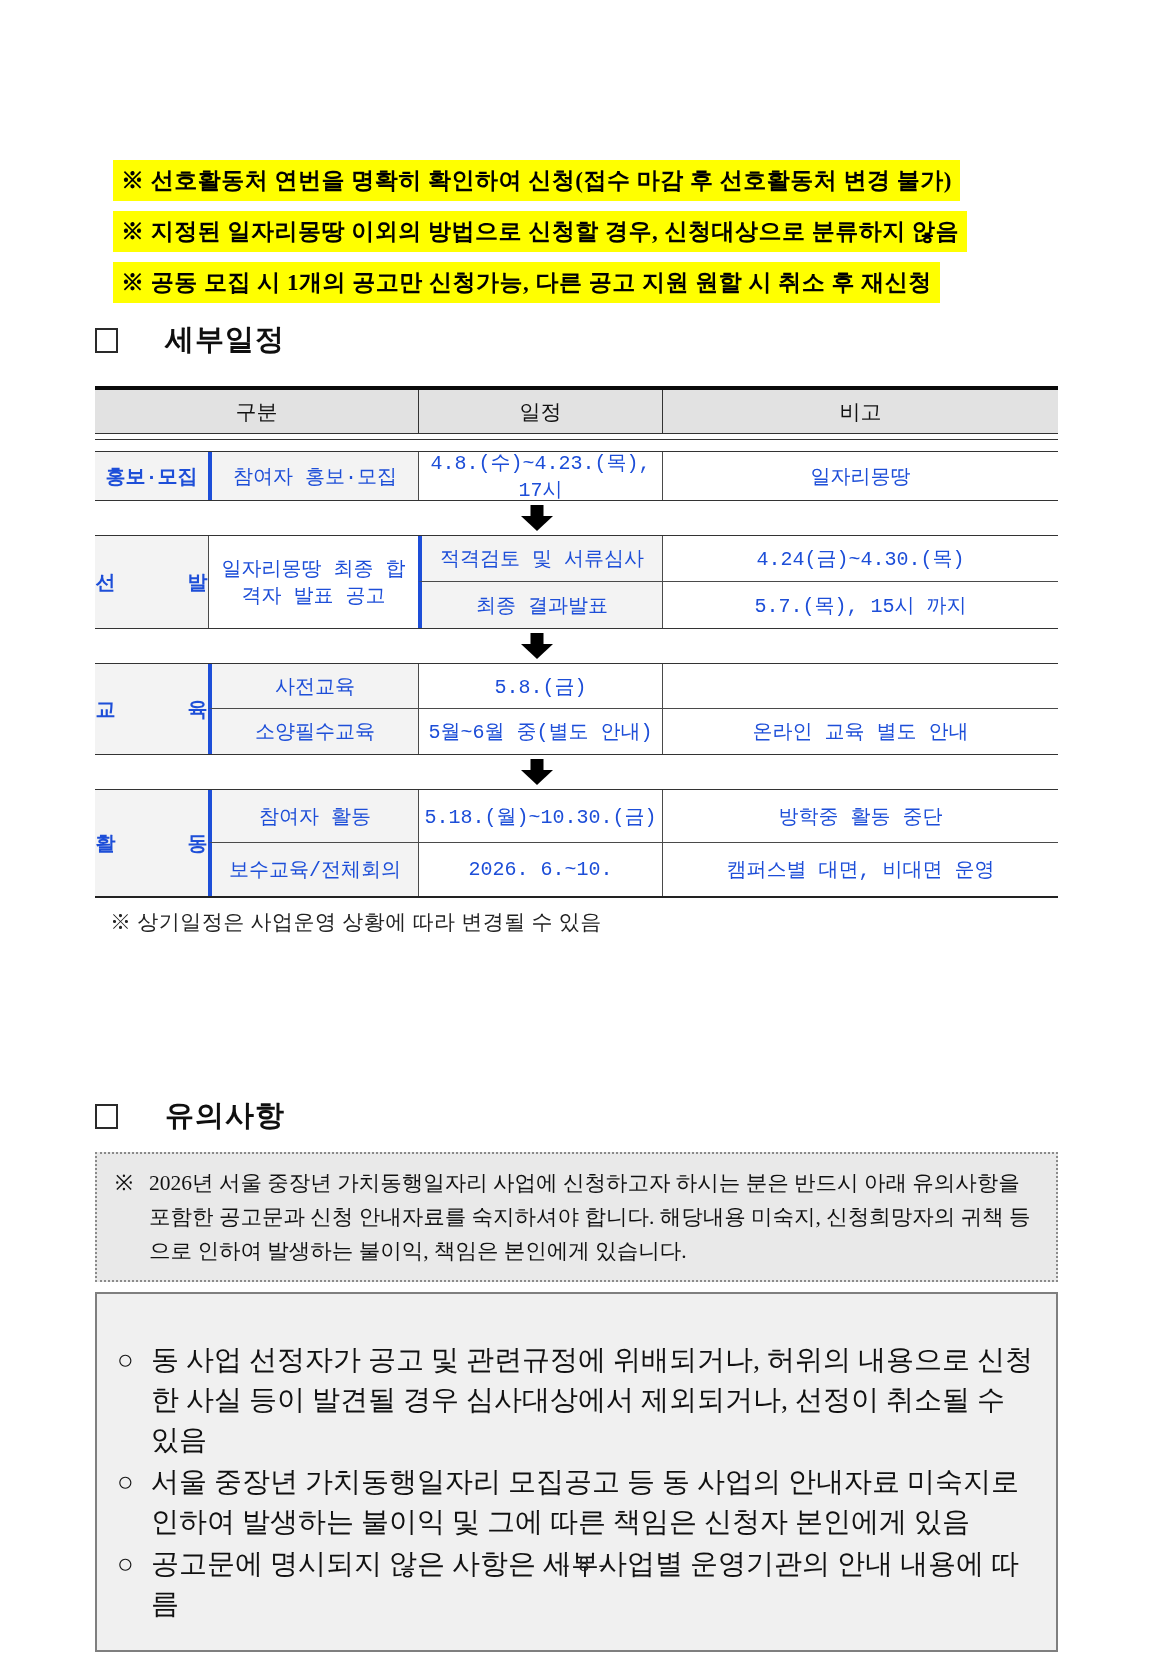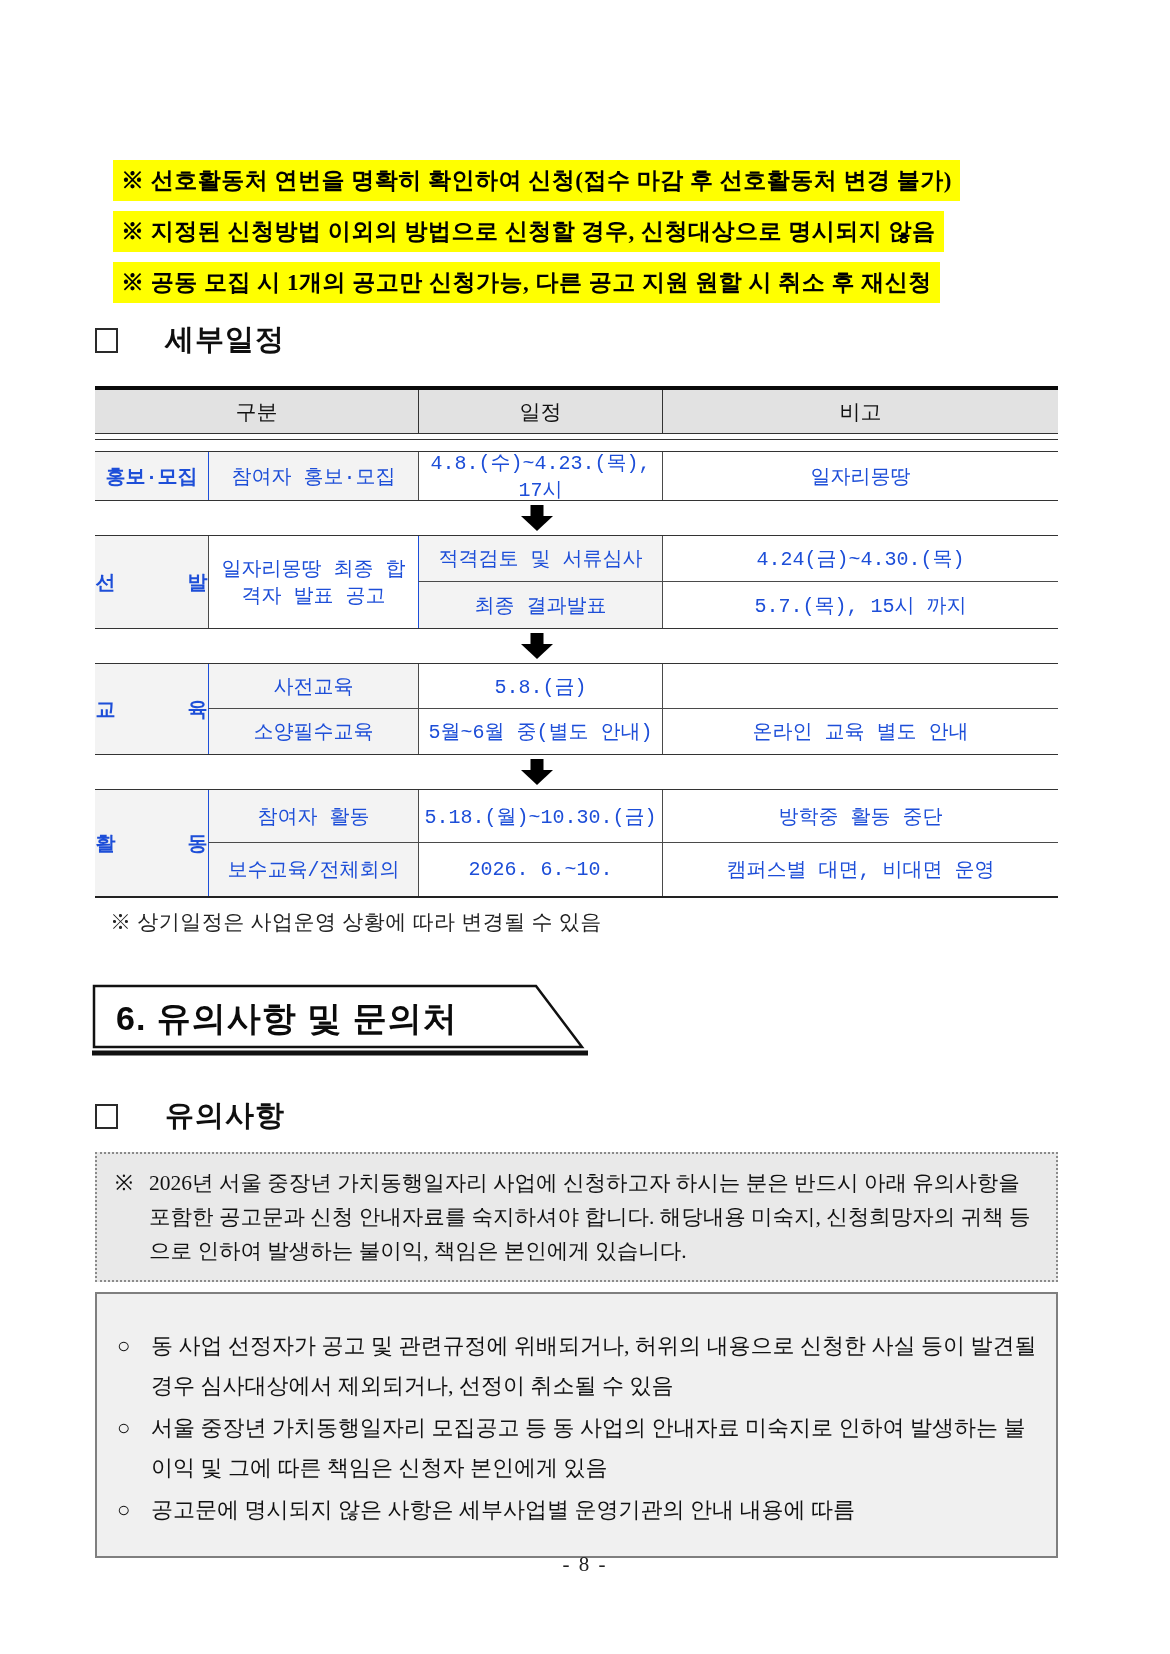--- a/index.html
+++ b/index.html
@@ -69,21 +69,21 @@
     border-top:1.5px solid #333;
     border-bottom:1.5px solid #333;
   }
   .sect .cell {
     display:flex; align-items:center; justify-content:center;
     font-size:20px; text-align:center; color:#1d4ed8;
     padding:2px 4px;
     font-family:Liberation Mono, monospace;
   }
   .cat  { background:#f3f3f3; font-weight:bold; white-space:pre; }
-  .item { background:#f3f3f3; border-left:1px solid #1d4ed8; }
+  .item { background:#f3f3f3; border-left:4px solid #1d4ed8; }
   .date { background:#ffffff; border-left:1px solid #4a4a4a; }
   .note { background:#ffffff; border-left:1px solid #4a4a4a; }
   .rb   { border-bottom:1px solid #4a4a4a; }
   .span2 { grid-row:1 / span 2; }
   #sect-promo   { grid-template-rows:48px; }
   #sect-select  { grid-template-rows:46px 46px; }
   #sect-edu     { grid-template-rows:45px 45px; }
   #sect-act     { grid-template-rows:53px 53px; border-bottom:2.5px solid #222; }
 
   .arrow-gap {
@@ -128,42 +128,42 @@
     font-size:21.5px; line-height:34px; color:#111;
   }
   .hang { padding-left:34px; text-indent:-34px; }
   .hang .marker { display:inline-block; width:34px; text-indent:0; }
 
   
   .bullet-box {
     position:absolute; top:1292px; left:95px; width:963px; min-height:236px;
     background:#f0f0f0;
     border:2px solid #7f7f7f;
-    padding:32px 18px 24px 20px;
-    font-family:"Liberation Serif", serif;
-    font-size:22px; line-height:40px; color:#111;
+    padding:46px 18px 24px 20px;
+    font-family:"Liberation Serif", serif;
+    font-size:28px; line-height:40px; color:#111;
   }
   .bullet-box .hang { margin-bottom:2px; }
 
   
   .page-num {
     position:absolute; top:1552px; left:0; width:100%;
     text-align:center;
     font-family:"Liberation Serif", serif;
     font-size:21px; color:#222; letter-spacing:2px;
   }
 </style>
 </head>
 <body>
 
 <div class="page">
 
   <div class="top-notices">
     <div class="notice-line">※ 선호활동처 연번을 명확히 확인하여 신청(접수 마감 후 선호활동처 변경 불가)</div>
-    <div class="notice-line">※ 지정된 신청방법 이외의 방법으로 신청할 경우, 신청대상으로 명시되지 않음</div>
+    <div class="notice-line">※ 지정된 일자리몽땅 이외의 방법으로 신청할 경우, 신청대상으로 분류하지 않음</div>
     <div class="notice-line">※ 공동 모집 시 1개의 공고만 신청가능, 다른 공고 지원 원할 시 취소 후 재신청</div>
   </div>
 
   <div class="sq-heading" id="heading-schedule">
     <span class="box"></span>
     <span class="txt">세부일정</span>
   </div>
 
   <div class="sched">
 
@@ -226,27 +226,20 @@
       <div class="cell date rb">5.18.(월)~10.30.(금)</div>
       <div class="cell note rb">방학중 활동 중단</div>
       <div class="cell item">보수교육/전체회의</div>
       <div class="cell date">2026. 6.~10.</div>
       <div class="cell note">캠퍼스별 대면, 비대면 운영</div>
     </div>
   </div>
 
   <div class="sched-footnote">※ 상기일정은 사업운영 상황에 따라 변경될 수 있음</div>
 
-  <div class="banner">
-    <svg width="520" height="76" viewBox="0 0 520 76">
-      <path d="M2,2 L444,2 L490,63 L2,63 Z" fill="#ffffff" stroke="#111111" stroke-width="2.5"></path>
-      <line x1="0" y1="69" x2="496" y2="69" stroke="#111111" stroke-width="5"></line>
-    </svg>
-    <div class="banner-text">6. 유의사항 및 문의처</div>
-  </div>
 
   <div class="sq-heading" id="heading-cautions">
     <span class="box"></span>
     <span class="txt">유의사항</span>
   </div>
 
   <div class="notice-box">
     <div class="hang"><span class="marker">※</span><span>2026년 서울 중장년 가치동행일자리 사업에 신청하고자 하시는 분은 반드시 아래 유의사항을 포함한 공고문과 신청 안내자료를 숙지하셔야 합니다. 해당내용 미숙지, 신청희망자의 귀책 등으로 인하여 발생하는 불이익, 책임은 본인에게 있습니다.</span></div>
   </div>
 

